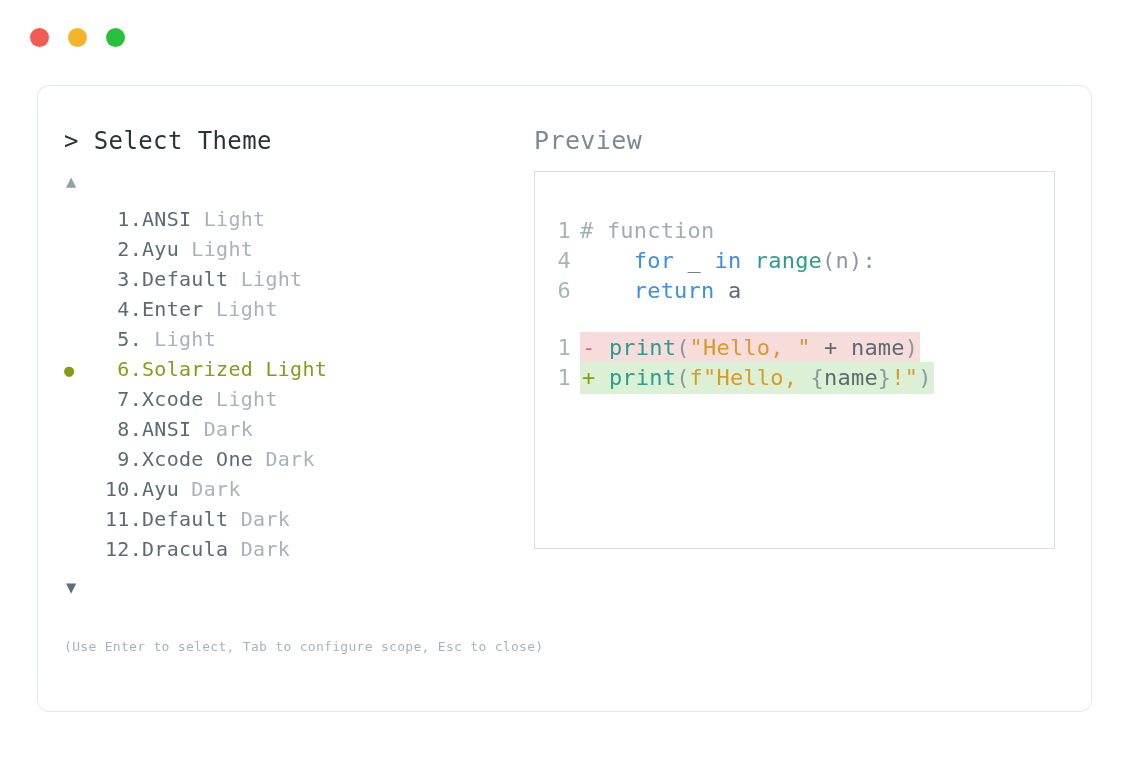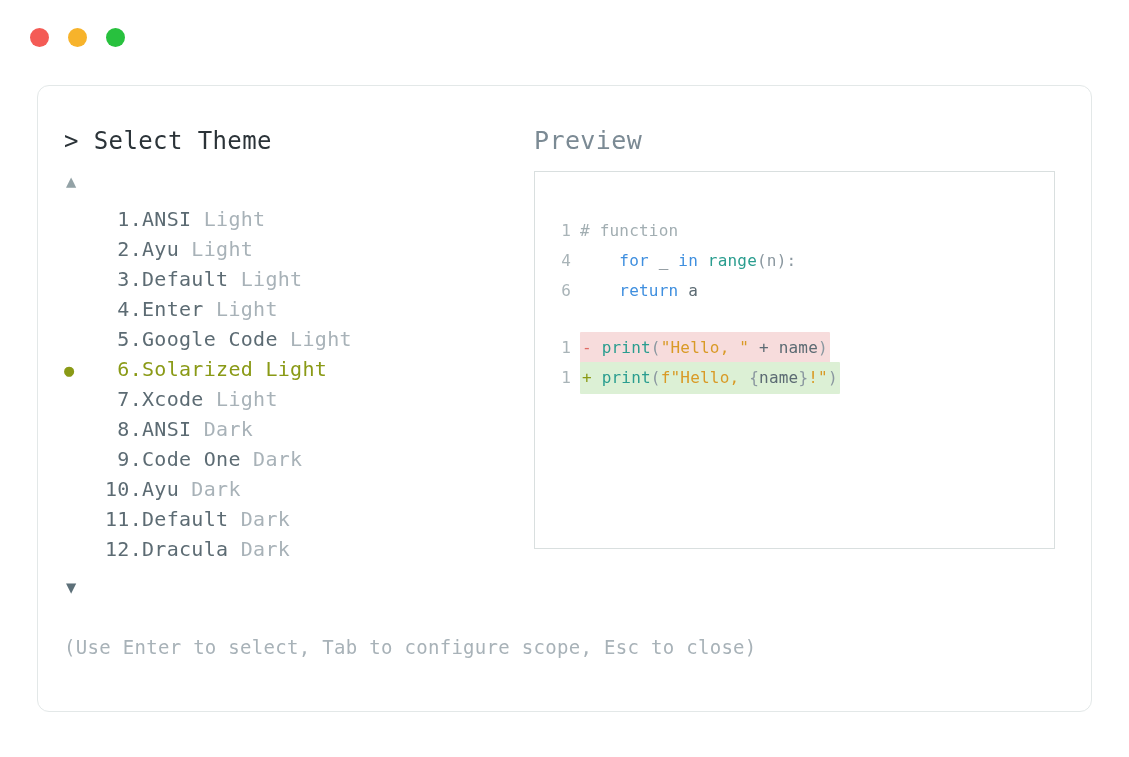--- a/index.html
+++ b/index.html
@@ -108,21 +108,21 @@
   
   .preview-box {
     margin-top: 17px;
     width: 521px;
     height: 378px;
     border: 1px solid #d9dfdf;
     background: #ffffff;
     padding: 44px 0 0 22px;
   }
   .code-line {
-    font-size: 16px;
+    font-size: 22px;
     line-height: 30px;
     height: 30px;
     white-space: pre;
     letter-spacing: 0.2px;
   }
   .ln {
     color: #a9b4b8;
     display: inline-block;
     width: 14px;
     text-align: right;
@@ -148,21 +148,21 @@
   .diff-del .diff-hl { background: #f7dcdc; }
   .diff-add .diff-hl { background: #dcf0d5; }
   .mark-del { color: #e06a64; }
   .mark-add { color: #8a9a16; }
 
   
   .footer-help {
     position: absolute;
     left: 26px;
     bottom: 52px;
-    font-size: 19px;
+    font-size: 13px;
     line-height: 24px;
     color: #a8b2b8;
     letter-spacing: 0.3px;
     white-space: pre;
   }
 </style>
 </head>
 <body>
 
 <div class="titlebar">
@@ -180,25 +180,25 @@
 
         <div class="prompt-title">&gt; Select Theme</div>
 
         <div class="scroll-arrow up">▲</div>
 
         <div class="theme-list" id="theme-list">
             <div class="theme-row"><span class="bullet-cell"></span><span class="num-cell">1.</span><span class="name-cell">ANSI</span><span class="variant"> Light</span></div>
             <div class="theme-row"><span class="bullet-cell"></span><span class="num-cell">2.</span><span class="name-cell">Ayu</span><span class="variant"> Light</span></div>
             <div class="theme-row"><span class="bullet-cell"></span><span class="num-cell">3.</span><span class="name-cell">Default</span><span class="variant"> Light</span></div>
             <div class="theme-row"><span class="bullet-cell"></span><span class="num-cell">4.</span><span class="name-cell">Enter</span><span class="variant"> Light</span></div>
-            <div class="theme-row"><span class="bullet-cell"></span><span class="num-cell">5.</span><span class="name-cell">Google Code</span><span class="variant"> Light</span></div>
+            <div class="theme-row"><span class="bullet-cell"></span><span class="num-cell">5.</span><span class="variant"> Light</span></div>
             <div class="theme-row selected"><span class="bullet-cell">●</span><span class="num-cell">6.</span><span class="name-cell">Solarized</span><span class="variant"> Light</span></div>
             <div class="theme-row"><span class="bullet-cell"></span><span class="num-cell">7.</span><span class="name-cell">Xcode</span><span class="variant"> Light</span></div>
             <div class="theme-row"><span class="bullet-cell"></span><span class="num-cell">8.</span><span class="name-cell">ANSI</span><span class="variant"> Dark</span></div>
-            <div class="theme-row"><span class="bullet-cell"></span><span class="num-cell">9.</span><span class="name-cell">Code One</span><span class="variant"> Dark</span></div>
+            <div class="theme-row"><span class="bullet-cell"></span><span class="num-cell">9.</span><span class="name-cell">Xcode One</span><span class="variant"> Dark</span></div>
             <div class="theme-row"><span class="bullet-cell"></span><span class="num-cell">10.</span><span class="name-cell">Ayu</span><span class="variant"> Dark</span></div>
             <div class="theme-row"><span class="bullet-cell"></span><span class="num-cell">11.</span><span class="name-cell">Default</span><span class="variant"> Dark</span></div>
             <div class="theme-row"><span class="bullet-cell"></span><span class="num-cell">12.</span><span class="name-cell">Dracula</span><span class="variant"> Dark</span></div>
           </div>
 
         <div class="scroll-arrow down">▼</div>
       </div>
 
       <div class="col-right">
 

